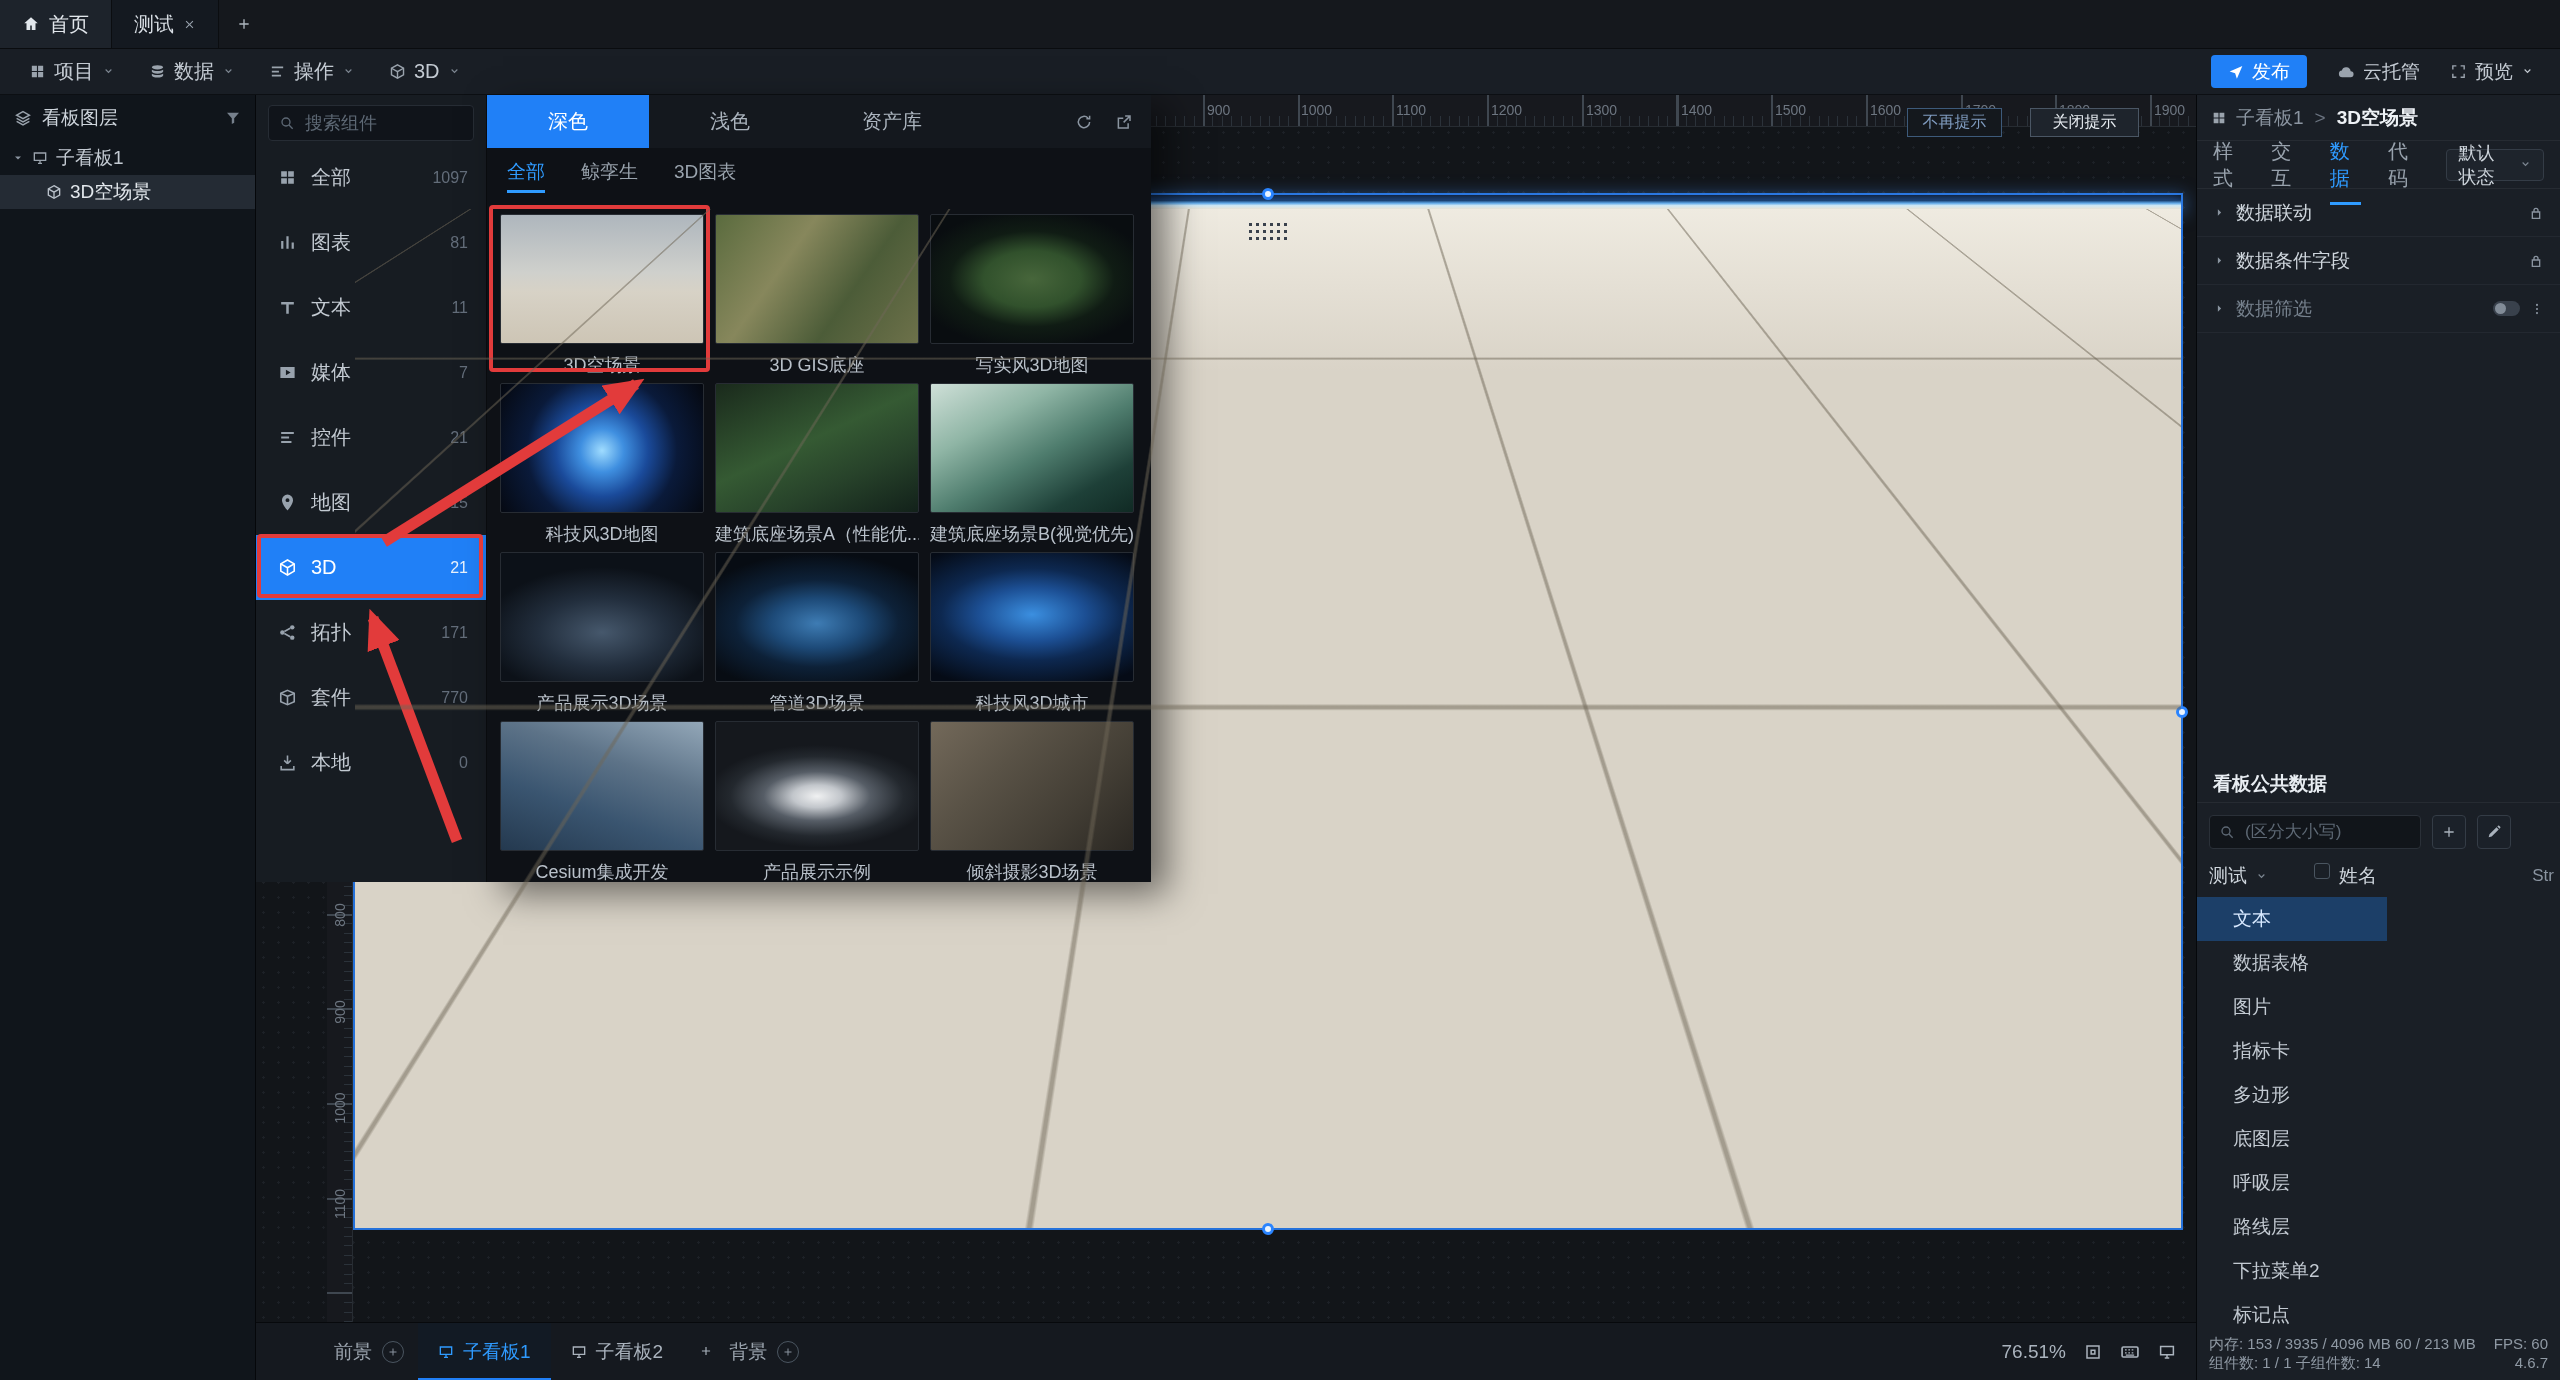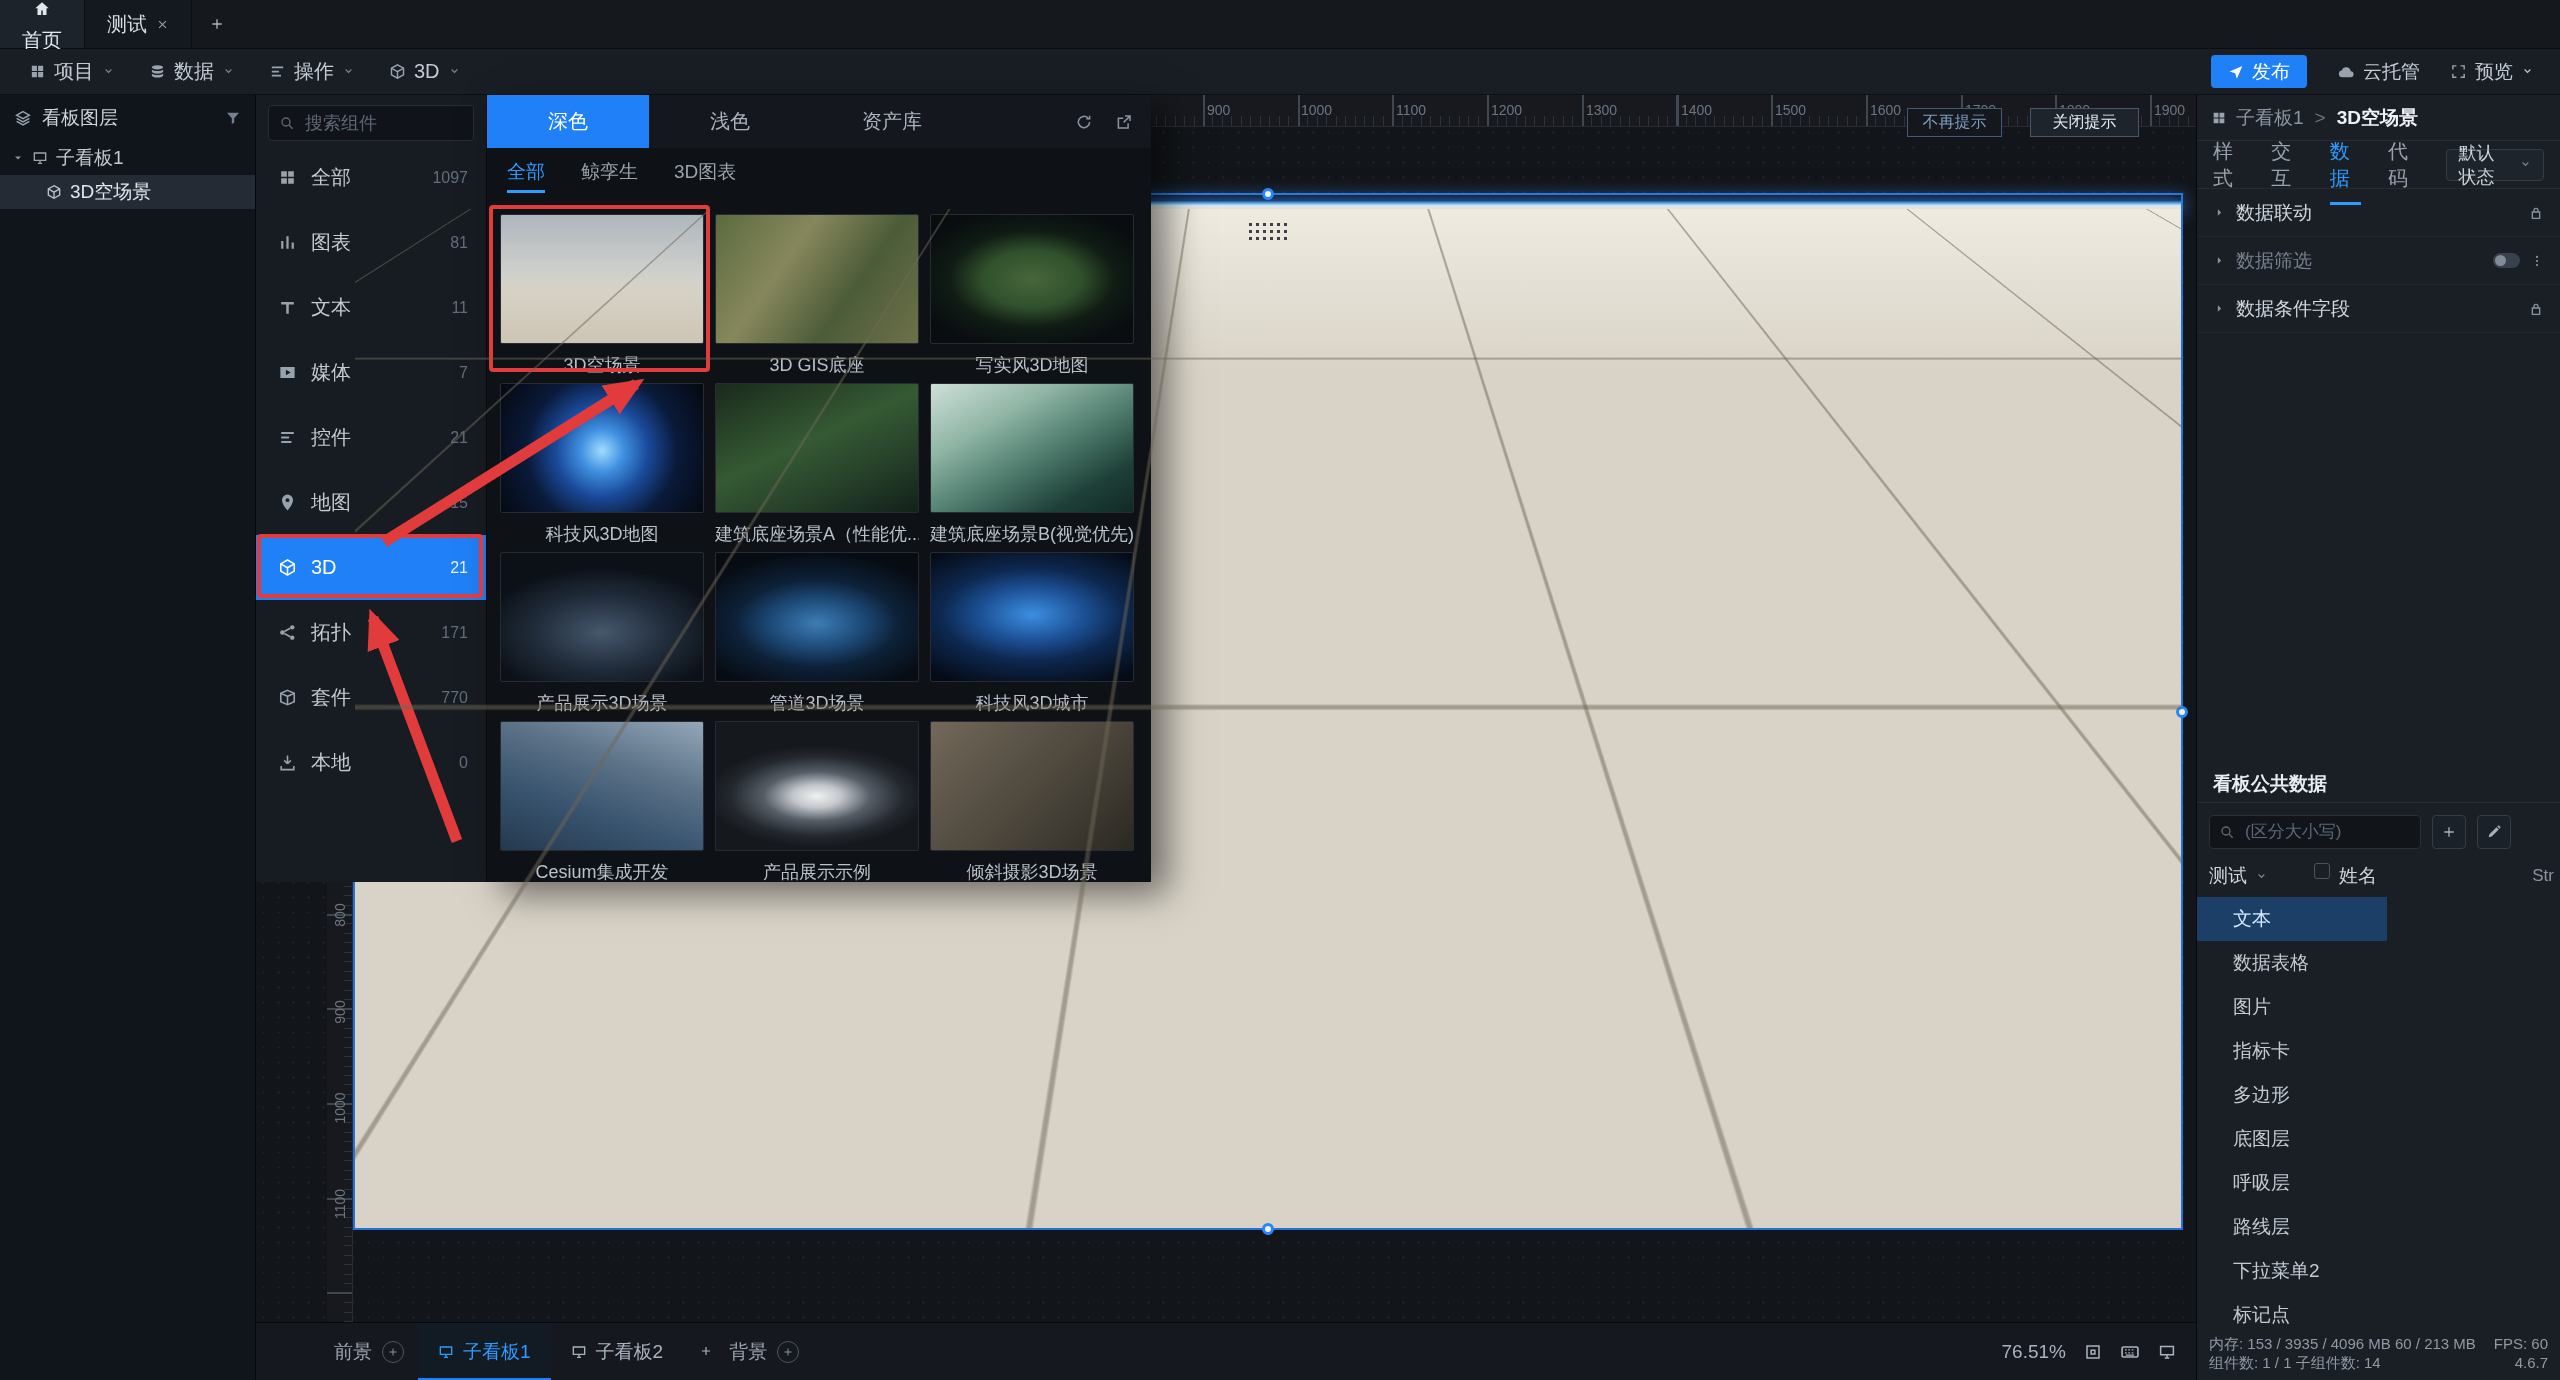--- a/index.html
+++ b/index.html
@@ -9,21 +9,21 @@
        font-family:"Liberation Sans","DejaVu Sans",sans-serif;color:#cfd6dd;-webkit-font-smoothing:antialiased;}
   .ic{display:inline-block;flex:none;fill:currentColor;}
   .s12{width:12px;height:12px}.s13{width:13px;height:13px}.s14{width:14px;height:14px}
   .s16{width:16px;height:16px}.s17{width:17px;height:17px}.s18{width:18px;height:18px}
   .s19{width:19px;height:19px}.s20{width:20px;height:20px}
 
   
   .topbar{position:absolute;left:0;top:0;width:2560px;height:49px;background:#15181d;
           border-bottom:1px solid #0a0c0f;display:flex;align-items:center;}
   .tb-tab{height:100%;display:flex;align-items:center;gap:9px;padding:0 22px;font-size:20px;color:#e2e7ec;}
-  .tb-tab.home{background:#1d232b;flex-direction:column;}
+  .tb-tab.home{background:#1d232b;}
   .tb-tab.doc{background:#141920;border-left:1px solid #0b0d10;border-right:1px solid #0b0d10;color:#d8dee4;}
   .tb-tab .tabclose{color:#97a1ac;}
   .tb-add{width:50px;height:100%;display:flex;align-items:center;justify-content:center;color:#aeb6bf;}
   .tb-right{margin-left:auto;display:flex;align-items:center;}
   .badge{display:flex;align-items:center;gap:7px;color:#f08c2e;font-size:19px;padding:4px 12px;margin-right:26px;
          border:1px solid rgba(240,140,46,.55);border-radius:6px;background:rgba(240,140,46,.08);}
   .win-btn{width:58px;height:49px;display:flex;align-items:center;justify-content:center;color:#aeb6bf;}
 
   
   .menubar{position:absolute;left:0;top:49px;width:2560px;height:46px;background:#191e25;
@@ -686,42 +686,42 @@
       <svg class="ic s13 caret">
           <use href="#i-caret-r"></use>
         </svg>
       <span>数据联动</span>
       <div class="row-right">
           <svg class="ic s16">
             <use href="#i-lock"></use>
           </svg>
         </div>
     </div>
+    <div class="insp-row">
+      <svg class="ic s13 caret">
+          <use href="#i-caret-r"></use>
+        </svg>
+      <span>数据条件字段</span>
+      <div class="row-right">
+          <svg class="ic s16">
+            <use href="#i-lock"></use>
+          </svg>
+        </div>
+    </div>
     <div class="insp-row dim">
       <svg class="ic s13 caret">
           <use href="#i-caret-r"></use>
         </svg>
       <span>数据筛选</span>
       <div class="row-right">
         <span class="toggle"></span>
         <svg class="ic s14">
             <use href="#i-more"></use>
           </svg>
       </div>
-    </div>
-    <div class="insp-row">
-      <svg class="ic s13 caret">
-          <use href="#i-caret-r"></use>
-        </svg>
-      <span>数据条件字段</span>
-      <div class="row-right">
-          <svg class="ic s16">
-            <use href="#i-lock"></use>
-          </svg>
-        </div>
     </div>
 
     <div class="public-block">
       <div class="pub-head">
         <span>看板公共数据</span>
       </div>
       <div class="pub-search">
         <div class="pub-input">
           <svg class="ic s15 s16 mag">
               <use href="#i-search"></use>

